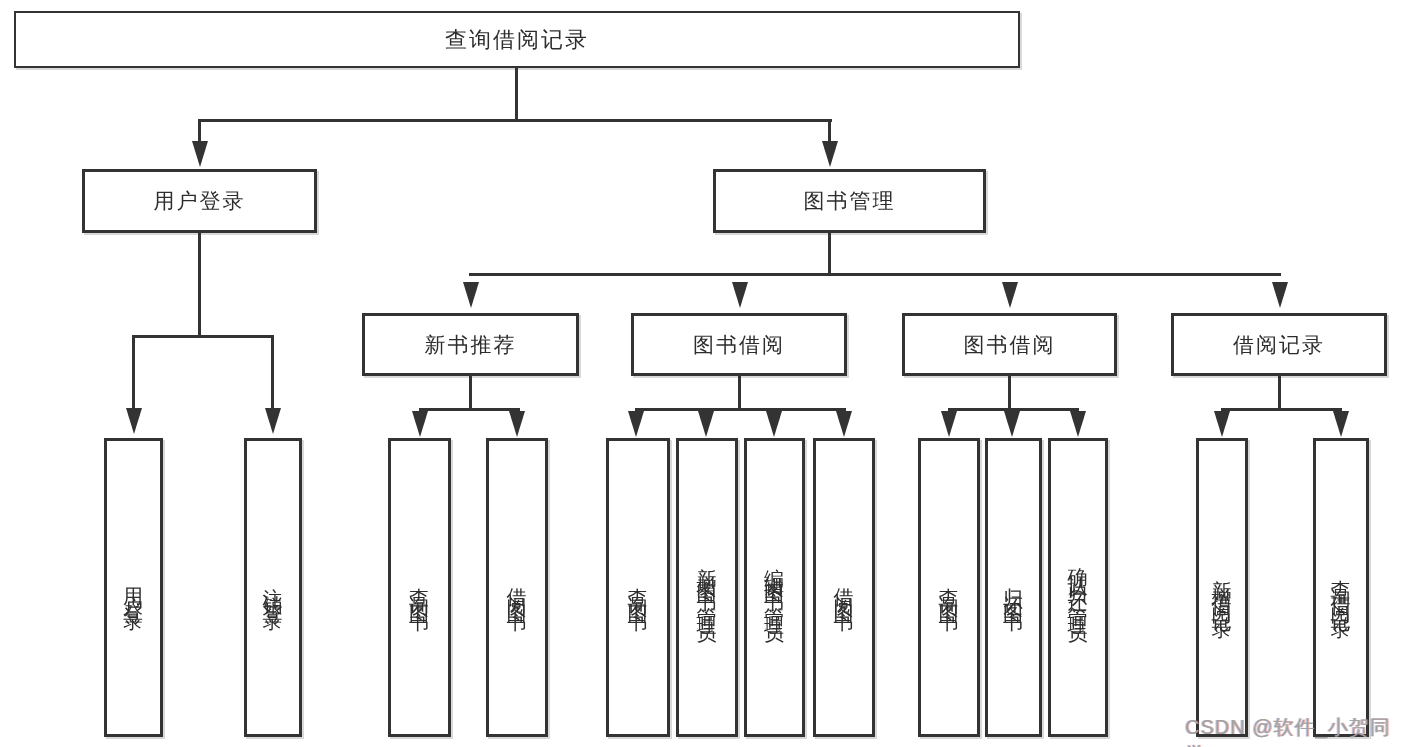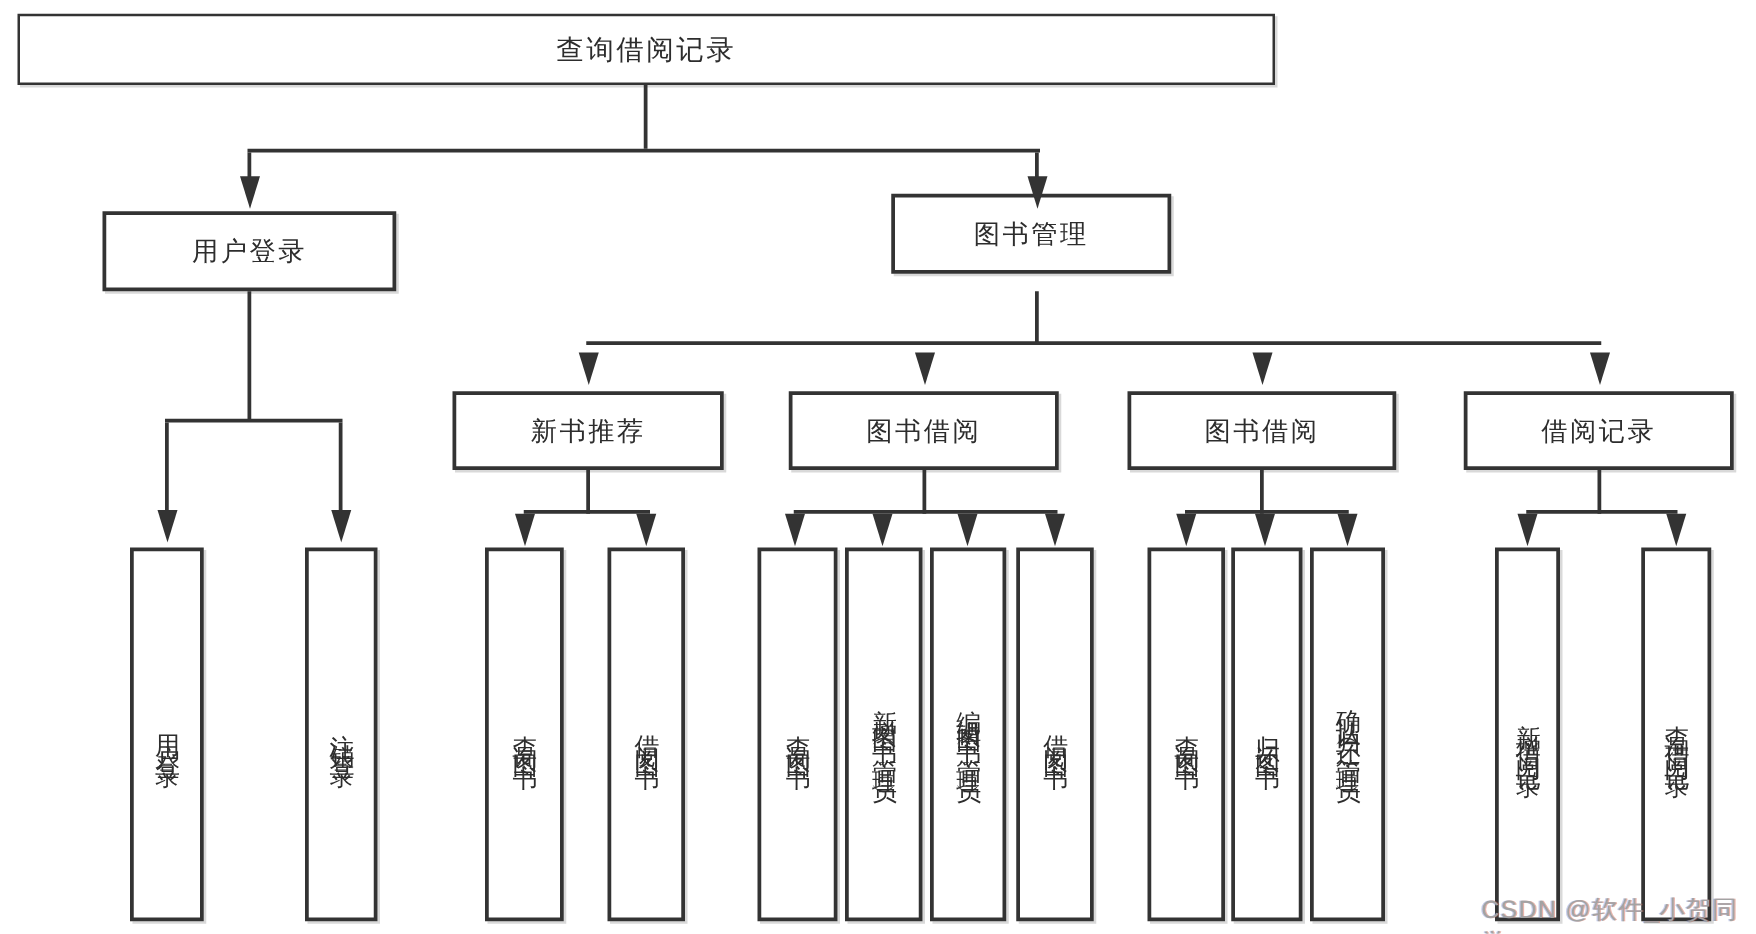--- a/index.html
+++ b/index.html
@@ -30,21 +30,21 @@
     border-top:26px solid #333333;
   }
   .watermark{
     position:absolute;left:1185px;top:714px;z-index:5;
     font-size:20px;color:#a3a3a3;letter-spacing:1px;
     text-shadow:1px 0 rgba(205,90,70,.45),-1px 0 rgba(95,115,200,.35);
   }
   
   #b-root   {left:14px; top:11px; width:1006px;height:57px;border-width:2px;font-size:22px;}
   #b-login  {left:82px; top:169px;width:235px; height:64px;}
-  #b-mgmt   {left:713px;top:155px;width:224px; height:64px;}
+  #b-mgmt   {left:713px;top:169px;width:273px; height:64px;}
   #b-rec    {left:362px;top:313px;width:217px; height:63px;}
   #b-borrow {left:631px;top:313px;width:216px; height:63px;}
   #b-current{left:902px;top:313px;width:215px; height:63px;}
   #b-records{left:1171px;top:313px;width:216px;height:63px;}
   .leaf{top:438px;height:299px;}
   #l-1 {left:104px; width:59px;}
   #l-2 {left:244px; width:58px;}
   #l-3 {left:388px; width:63px;}
   #l-4 {left:486px; width:62px;}
   #l-5 {left:606px; width:64px;}

